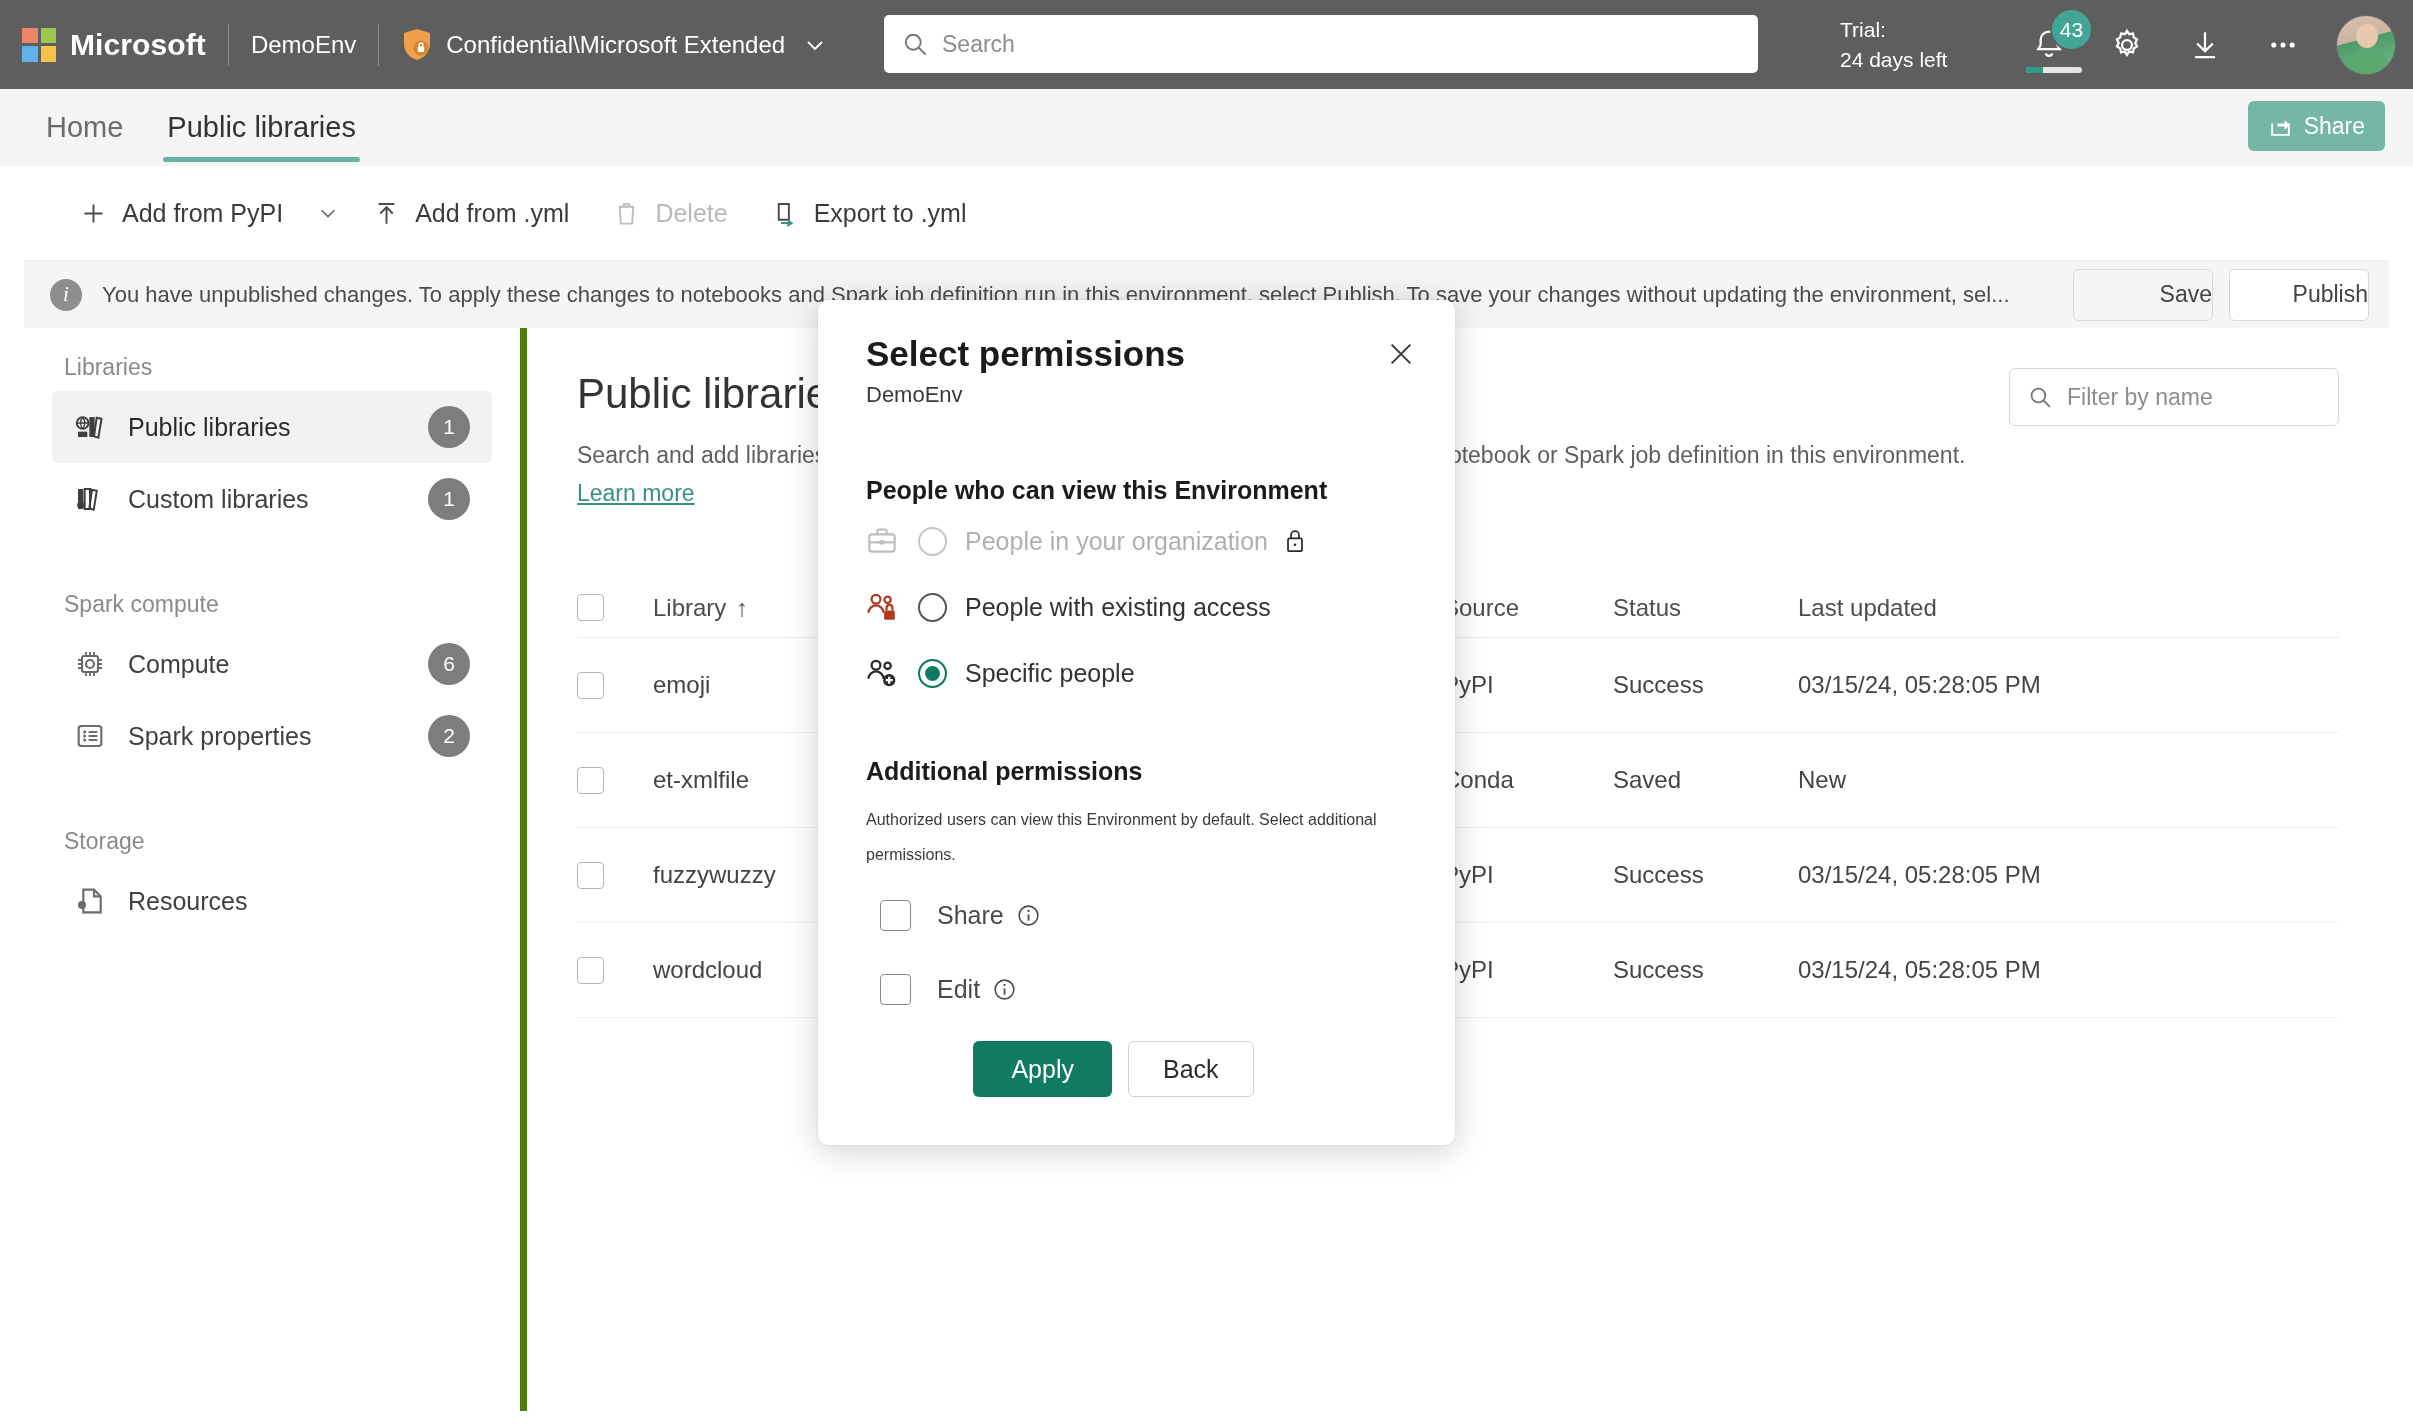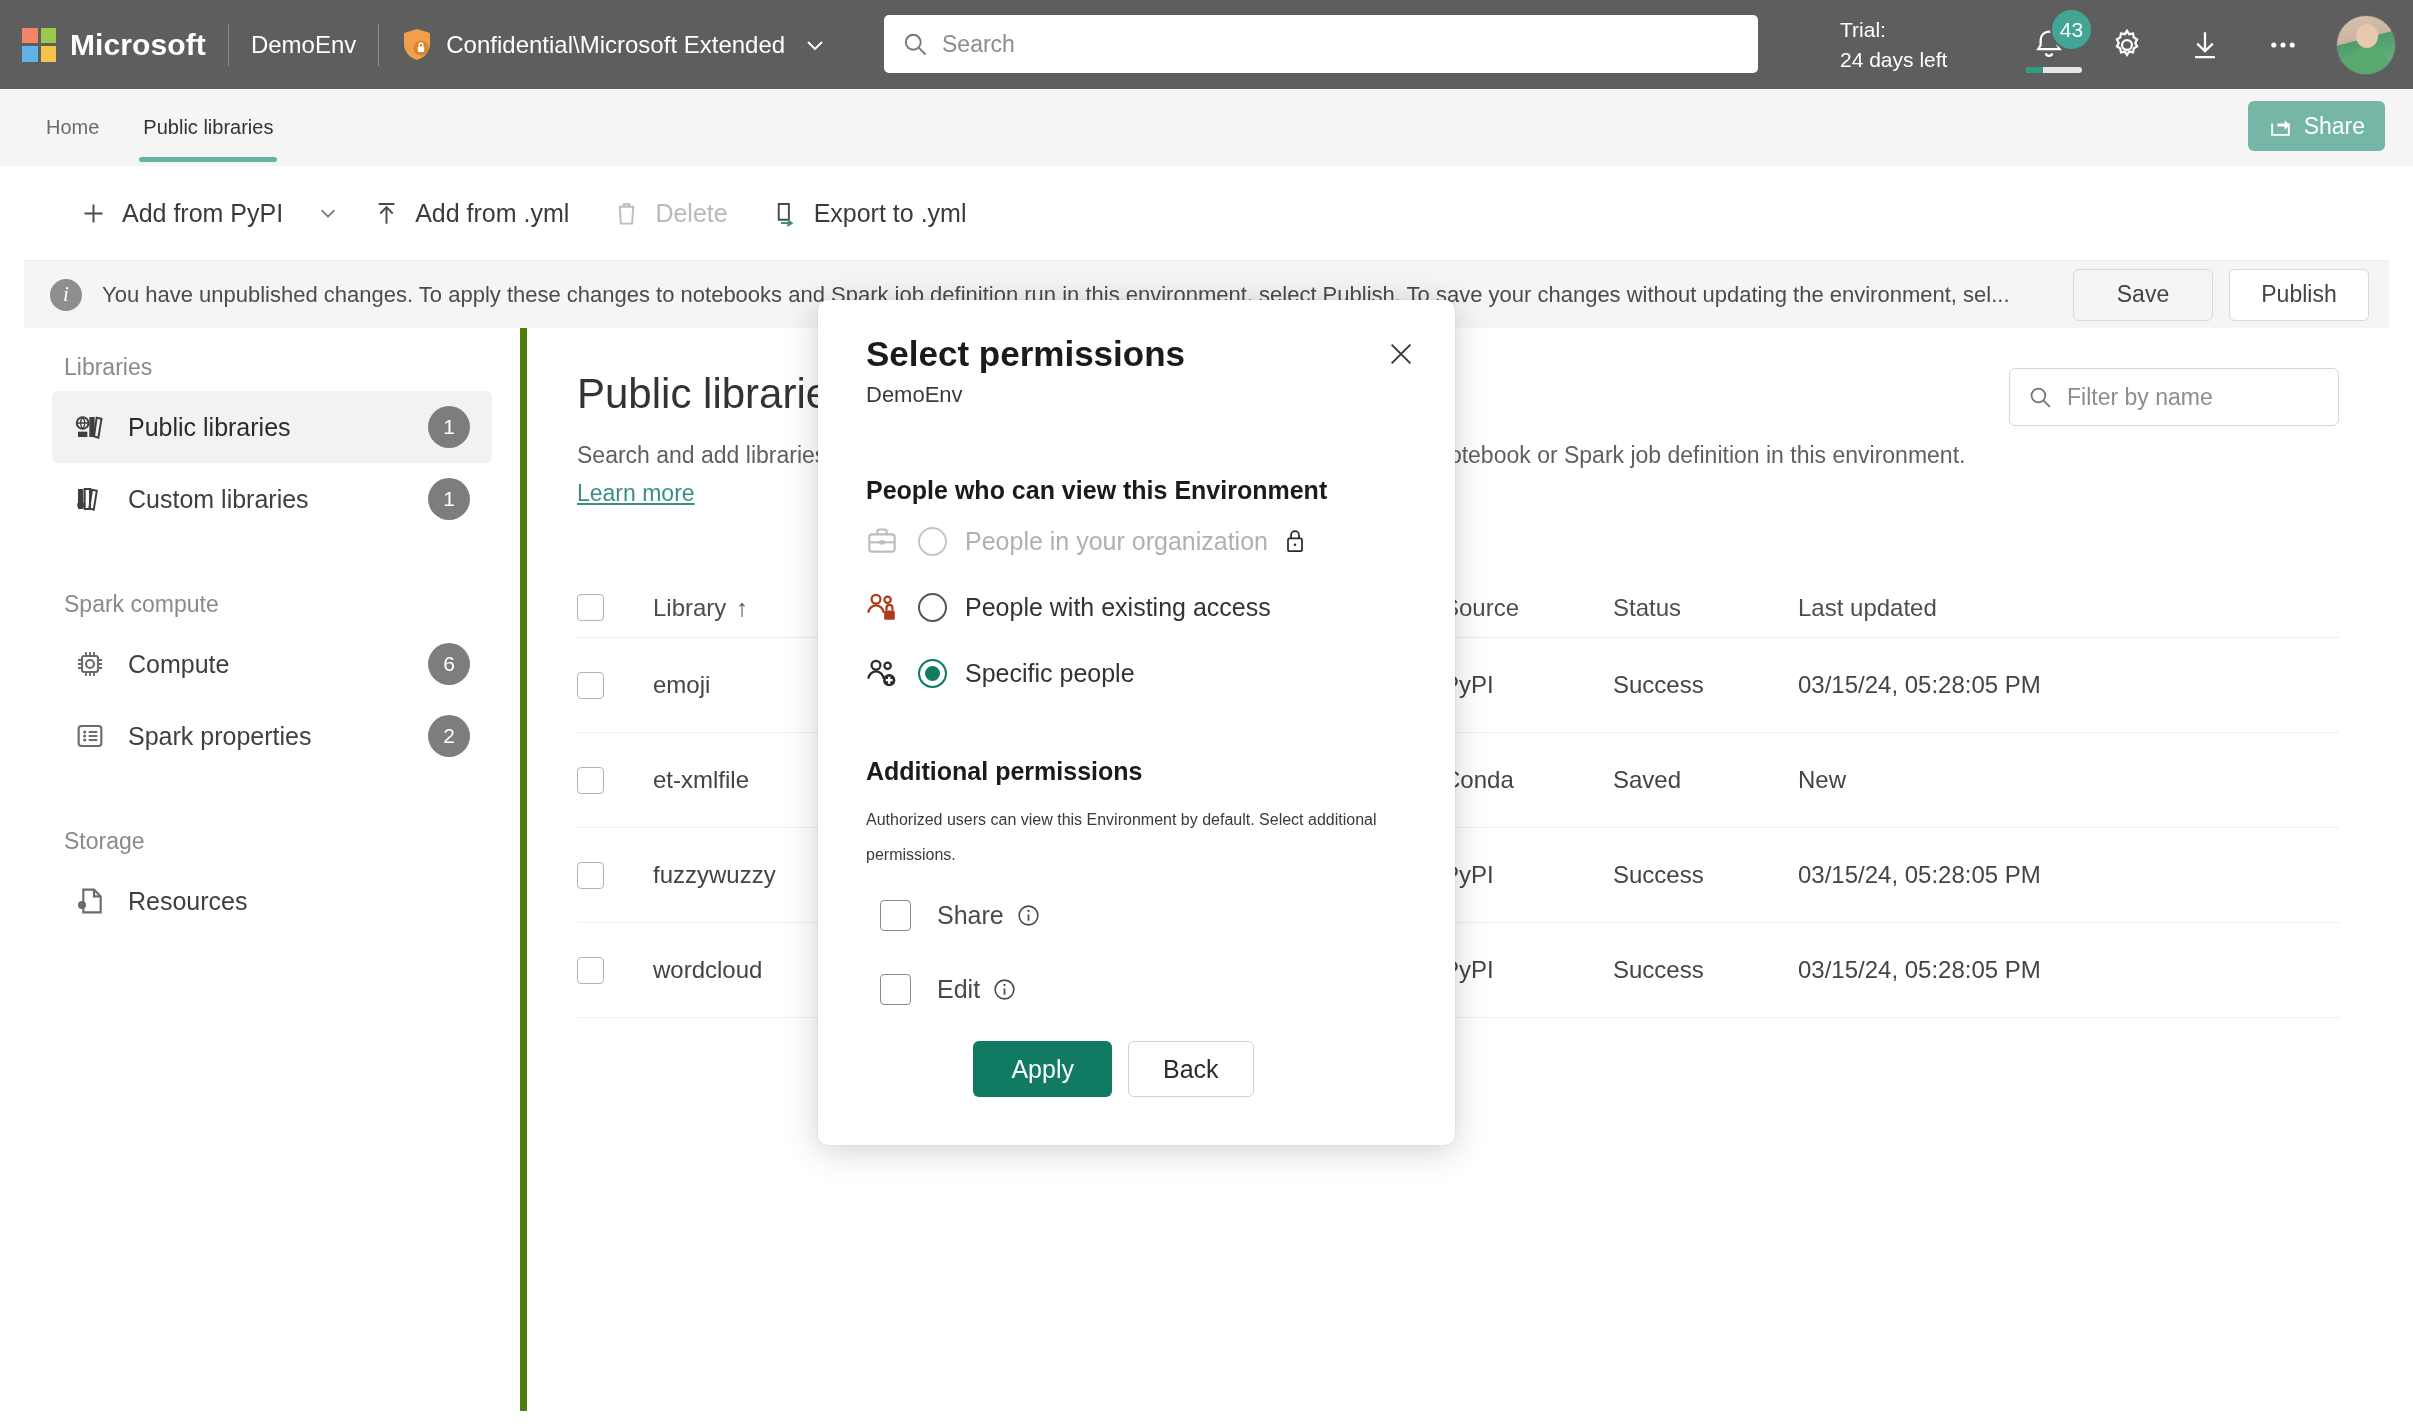--- a/index.html
+++ b/index.html
@@ -60,21 +60,21 @@
     border-radius:50%; background:#e6c9ae; }
   .avatar::after { content:""; position:absolute; left:6px; bottom:0; width:48px;height:26px;
     border-radius:24px 24px 0 0; background:#58a86f; }
 
   
   .tabsrow {
     position: absolute; top: 89px; left: 0; width: 2413px; height: 77px;
     background: #f5f5f5; display: flex; align-items: flex-end;
   }
   .tab { height: 77px; display: flex; align-items: center; padding: 0 22px;
-    font-size: 20px; color: #6b6b6b; position: relative; margin-top: 23px; }
+    font-size: 29px; color: #6b6b6b; position: relative; margin-top: 23px; }
   .tab.first { margin-left: 24px; }
   .tab.active { color: #333333; }
   .tab.active::after { content:""; position:absolute; left:18px; right:18px;
     bottom: 4px; height: 5px; background: #67b4a5; border-radius: 3px; }
   .share-btn {
     position: absolute; right: 28px; top: 12px; height: 50px;
     background: #76b6a6; color: #ffffff; border: none; border-radius: 6px;
     display: flex; align-items: center; gap: 11px; padding: 0 20px;
     font-size: 23px; font-family: inherit; cursor: pointer;
   }
@@ -98,21 +98,21 @@
     position: absolute; top: 260px; left: 24px; width: 2365px; height: 68px;
     background: #f5f5f5; display: flex; align-items: center; padding: 0 20px 0 26px;
     border-top: 1px solid #ededed;
   }
   .info-ico { width: 32px; height: 32px; border-radius: 50%; background: #8e8e8e;
     color: #ffffff; font-size: 21px; display: flex; align-items: center;
     justify-content: center; flex: 0 0 auto; font-style: italic; font-family: "Liberation Serif", serif;}
   .info-text { margin-left: 20px; font-size: 22px; color: #4b4b4b;
     white-space: nowrap; overflow: hidden; text-overflow: ellipsis; flex: 1 1 auto; }
   .mini-btn { height: 52px; min-width: 140px; border-radius: 6px; font-size: 23px;
-    font-family: inherit; cursor: pointer; margin-left: 16px; }
+    font-family: inherit; cursor: pointer; margin-left: 16px; text-align: right; }
   .mini-btn.ghost { background: #f5f5f5; border: 1px solid #d9d9d9; color: #444; }
   .mini-btn.white { background: #ffffff; border: 1px solid #d9d9d9; color: #444; }
 
   
   .leftnav {
     position: absolute; top: 328px; left: 24px; width: 503px; height: 1083px;
     background: #ffffff; border-right: 7px solid #4d7c0f;
   }
   .nav-group { font-size: 23px; color: #8a8a8a; padding: 26px 0 10px 40px; }
   .nav-item {

